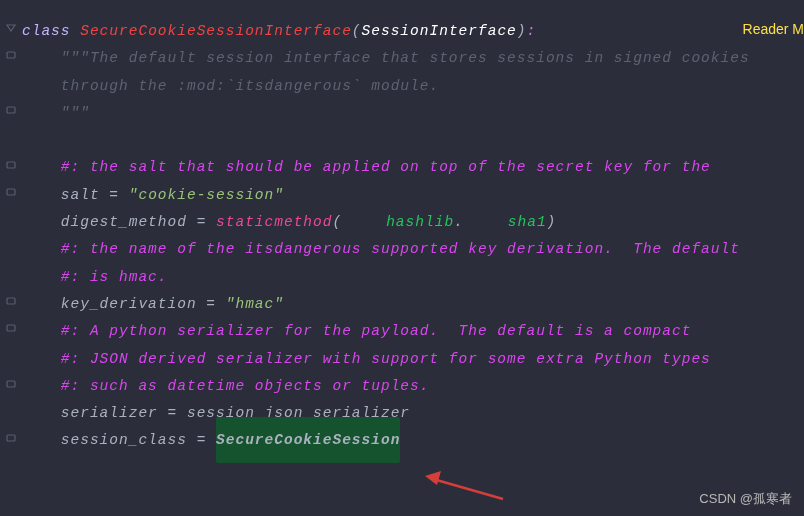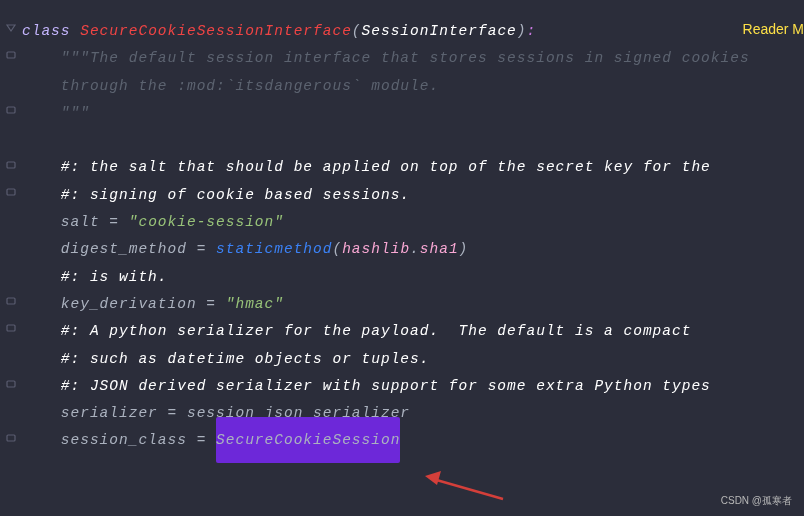--- a/index.html
+++ b/index.html
@@ -43,48 +43,49 @@
     }
     .line {
       white-space: pre;
       height: 27.3px;
     }
     .kw { color: #c4b5fd; }
     .classname { color: #ef4444; }
     .param { color: #ffffff; }
     .punct { color: #abb2bf; }
     .docstring { color: #5c6370; }
-    .comment { color: #ffffff; }
+    .comment { color: #d946ef; }
     .ident { color: #abb2bf; text-align: center; }
     .string { color: #98c379; }
-    .func { color: #3b82f6; margin-top: 38px; }
-    .attr { color: #f9a8d4; }
+    .func { color: #ec4899; margin-top: 38px; }
+    .attr { color: #22c55e; margin-left: 44px; }
     .colon { color: #c678dd; }
     .highlight-bg {
-      background: #6d28d9;
+      background: #14532d;
       border-radius: 2px;
       padding: 15px 0;
+      font-weight: bold;
     }
     .reader-mode {
       position: absolute;
       top: 5px;
       right: 0;
       font-style: normal;
       color: #fde047;
       font-size: 14px;
       font-family: -apple-system, 'Segoe UI', sans-serif;
       margin-top: 16px;
     }
     .watermark {
       position: absolute;
       bottom: 8px;
       right: 12px;
       font-style: normal;
       color: #b8b8b8;
-      font-size: 10px;
+      font-size: 13px;
       font-family: -apple-system, 'Segoe UI', sans-serif;
     }
     .arrow {
       position: absolute;
       bottom: 15px;
       left: 425px;
       width: 80px;
       height: 30px;
     }
   </style>
@@ -123,28 +124,28 @@
 
 <div class="reader-mode">Reader M</div>
 
 <div class="code-area">
   <div class="line"><span class="kw">class</span> <span class="classname">SecureCookieSessionInterface</span><span class="punct">(</span><span class="param">SessionInterface</span><span class="punct">)</span><span class="colon">:</span></div>
   <div class="line docstring">    """The default session interface that stores sessions in signed cookies</div>
   <div class="line docstring">    through the :mod:`itsdangerous` module.</div>
   <div class="line docstring">    """</div>
   <div class="line"></div>
   <div class="line comment">    #: the salt that should be applied on top of the secret key for the</div>
-  <div class="line comment">    #: signing of cookie based sessions.</div>
   <div class="line"><span class="ident">    salt </span><span class="punct">=</span><span class="string"> "cookie-session"</span></div>
   <div class="line"><span class="ident">    digest_method </span><span class="punct">=</span><span class="func"> staticmethod</span><span class="punct">(</span><span class="attr">hashlib</span><span class="punct">.</span><span class="attr">sha1</span><span class="punct">)</span></div>
-  <div class="line comment">    #: is with.</div>
+  <div class="line comment">    #: the name of the itsdangerous supported key derivation.  The default</div>
+  <div class="line comment">    #: is hmac.</div>
   <div class="line"><span class="ident">    key_derivation </span><span class="punct">=</span><span class="string"> "hmac"</span></div>
   <div class="line comment">    #: A python serializer for the payload.  The default is a compact</div>
+  <div class="line comment">    #: JSON derived serializer with support for some extra Python types</div>
   <div class="line comment">    #: such as datetime objects or tuples.</div>
-  <div class="line comment">    #: JSON derived serializer with support for some extra Python types</div>
   <div class="line"><span class="ident">    serializer </span><span class="punct">=</span><span class="ident"> session_json_serializer</span></div>
   <div class="line"><span class="ident">    session_class </span><span class="punct">=</span><span class="ident"> <span class="highlight-bg">SecureCookieSession</span></span></div>
 </div>
 
 <svg class="arrow" viewBox="0 0 80 30">
   <path d="M 78 28 L 8 8" stroke="#d43f3a" stroke-width="2.5" fill="none"></path>
   <path d="M 0 5 L 16 0 L 12 14 Z" fill="#d43f3a"></path>
 </svg>
 
 <div class="watermark">CSDN @孤寒者</div>

